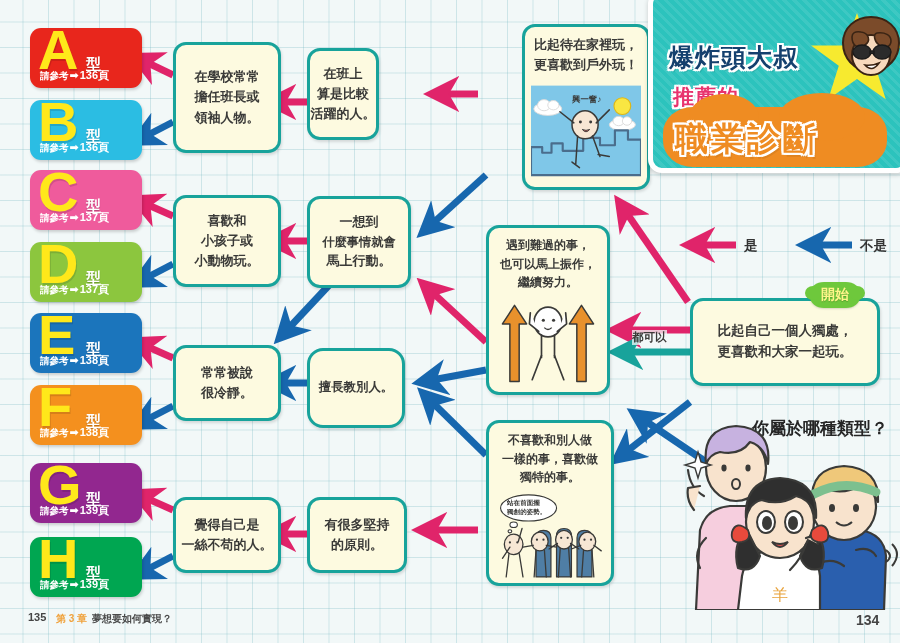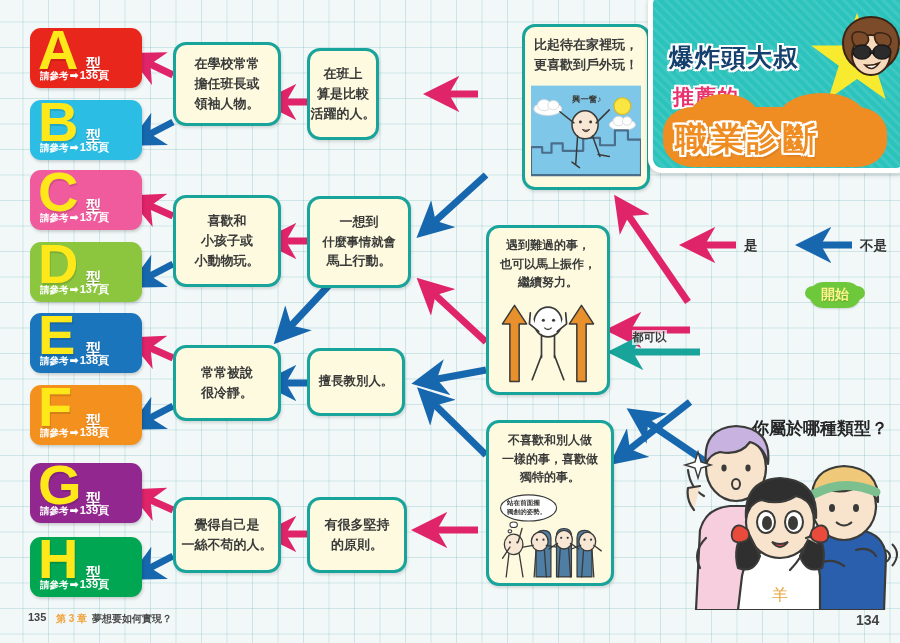--- a/index.html
+++ b/index.html
@@ -287,21 +287,21 @@
     <span class="type-letter">G</span>
     <span class="type-kata">型</span>
     <span class="type-ref"><span>請參考</span><span class="arr">➡</span><span class="pg">139頁</span></span>
   </div>
   <div class="type-card" style="left: 30px; top: 537px; width: 112px; height: 60px; background: rgb(0, 166, 81);">
     <span class="type-letter">H</span>
     <span class="type-kata">型</span>
     <span class="type-ref"><span>請參考</span><span class="arr">➡</span><span class="pg">139頁</span></span>
   </div>
 
-  <div class="flow-box" style="left:173px; top:42px; width:108px; height:84px;">
+  <div class="flow-box" style="left:173px; top:42px; width:108px; height:111px;">
     <span class="line">在學校常常</span>
     <span class="line">擔任班長或</span>
     <span class="line">領袖人物。</span>
   </div>
 
   <div class="flow-box" style="left:307px; top:48px; width:72px; height:92px;">
     <span class="line">在班上</span>
     <span class="line">算是比較</span>
     <span class="line">活躍的人。</span>
   </div>
@@ -373,21 +373,21 @@
         </g>
         <g fill="#3a3a38">
           <circle cx="52" cy="20" r="1.7"></circle>
             <circle cx="63" cy="20" r="1.7"></circle>
         </g>
         <path d="M53,28 q4,4 8,0" fill="none" stroke="#3a3a38" stroke-width="1.4"></path>
       </svg>
     </div>
   </div>
 
-  <div class="flow-box" style="left:307px; top:348px; width:98px; height:68px;">
+  <div class="flow-box" style="left:307px; top:348px; width:98px; height:80px;border-radius:16px;">
     <span class="line" style="font-size:12.4px;">擅長教別人。</span>
   </div>
 
   <div class="flow-box illus" style="left:486px; top:420px; width:128px; height:166px;">
     <span class="line" style="font-size:12px;">不喜歡和別人做</span>
     <span class="line" style="font-size:12px;">一樣的事，喜歡做</span>
     <span class="line" style="font-size:12px;">獨特的事。</span>
     <div class="illus-art">
       <svg viewBox="0 0 118 90" width="100%" height="100%" preserveAspectRatio="xMidYMid meet">
         <g fill="#ffffff" stroke="#3a3a38" stroke-width="1.2">
@@ -434,20 +434,24 @@
   <div class="flow-box" style="left:173px; top:497px; width:108px; height:76px;">
     <span class="line">覺得自己是</span>
     <span class="line">一絲不苟的人。</span>
   </div>
 
   <div class="flow-box" style="left:307px; top:497px; width:100px; height:76px;">
     <span class="line">有很多堅持</span>
     <span class="line">的原則。</span>
   </div>
 
+  <div class="flow-box" style="left:690px; top:298px; width:190px; height:88px;">
+    <span class="line" style="font-size:13.5px;">比起自己一個人獨處，</span>
+    <span class="line" style="font-size:13.5px;">更喜歡和大家一起玩。</span>
+  </div>
   <div class="start-badge" style="left:810px; top:282px;">開始</div>
 
   <div class="tag-both" style="left:632px; top:330px;">都可以</div>
 
   <div class="legend-txt" style="left:744px; top:237px;">是</div>
   <div class="legend-txt" style="left:860px; top:237px;">不是</div>
 
   <div id="header-panel">
     <svg class="hdr-star" viewBox="0 0 100 96">
       <polygon points="50,2 62,36 98,36 69,57 80,92 50,71 20,92 31,57 2,36 38,36" fill="#f7ea2f"></polygon>

